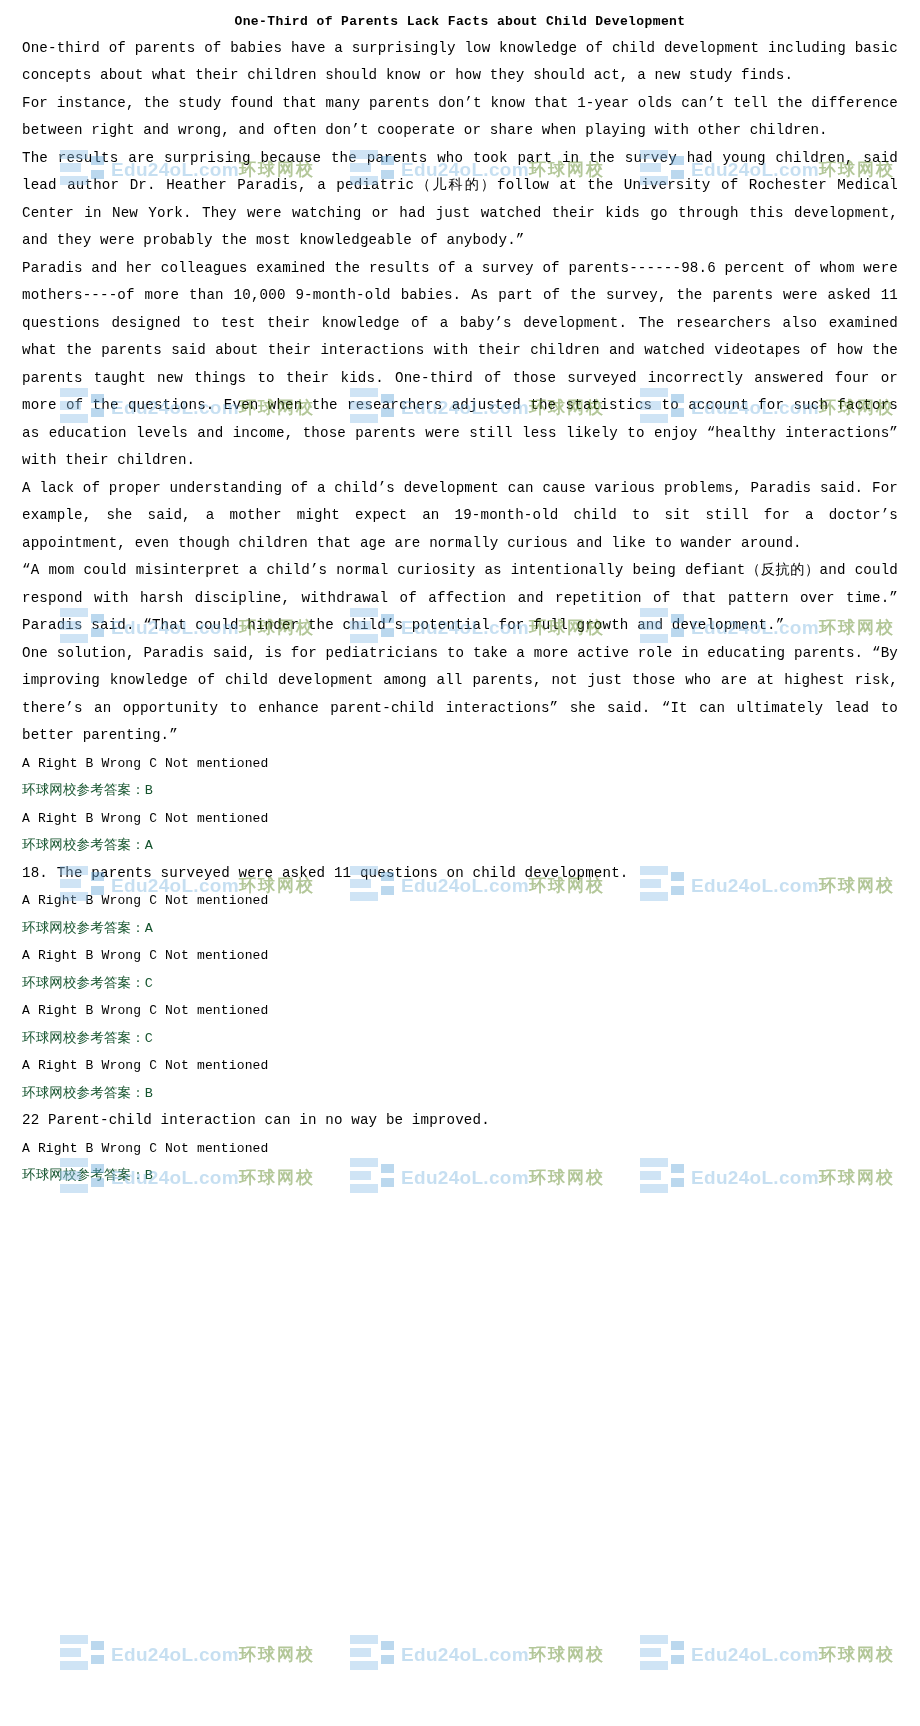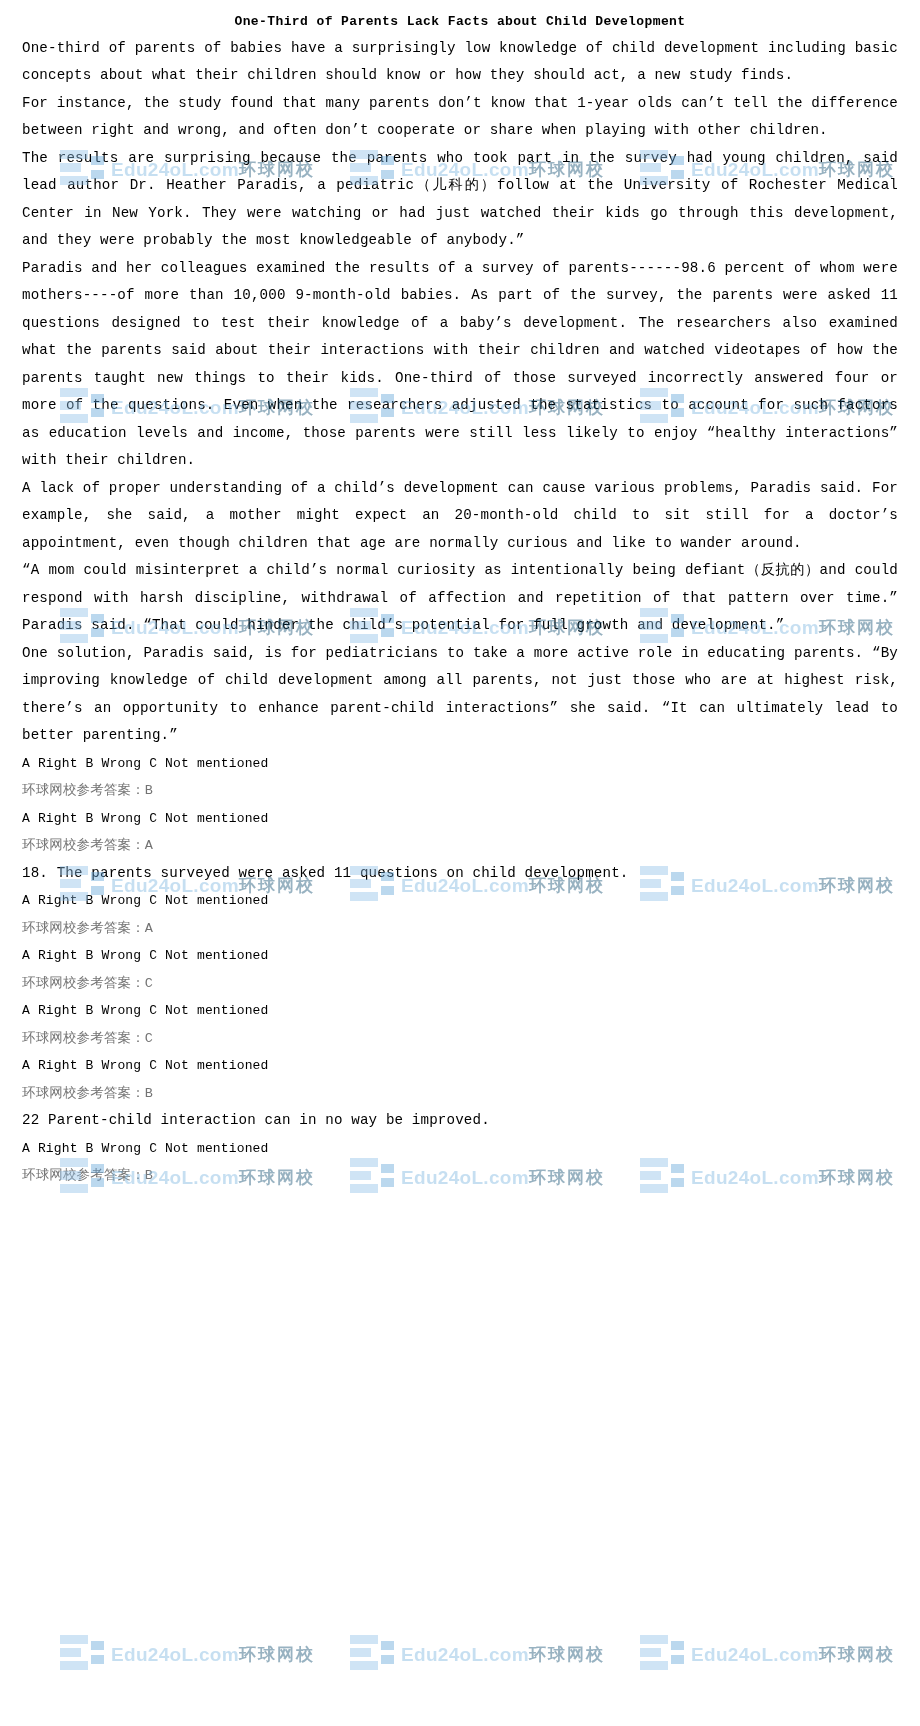--- a/index.html
+++ b/index.html
@@ -47,21 +47,21 @@
     white-space: pre-wrap;
   }
   .options {
     font-size: 13px;
     line-height: 27.5px;
     letter-spacing: 0.15px;
   }
   .answer {
     font-size: 13.5px;
     line-height: 27.5px;
-    color: #737373;
+    color: #14532d;
     letter-spacing: 0.15px;
   }
   
   .wm {
     position: absolute;
     pointer-events: none;
     user-select: none;
     opacity: 0.42;
     display: flex;
     align-items: center;
@@ -92,21 +92,21 @@
     font-family: "Liberation Sans", sans-serif;
     font-weight: bold;
     font-size: 19px;
     color: #7ab5e0;
     letter-spacing: 0.3px;
   }
   .wm .cn {
     font-family: "Liberation Sans", sans-serif;
     font-weight: bold;
     font-size: 17px;
-    color: #0c4a6e;
+    color: #4d7c0f;
     letter-spacing: 2px;
     margin-top: 1px;
   }
 </style>
 </head>
 <body>
 
 <div class="page">
 
   <div class="wm" style="left:60px; top:150px;">
@@ -348,21 +348,21 @@
       <span class="cn">环球网校</span>
     </div>
   </div>
 
   <h1 class="doc-title">One-Third of Parents Lack Facts about Child Development</h1>
 
   <p class="para">One-third of parents of babies have a surprisingly low knowledge of child development including basic concepts about what their children should know or how they should act, a new study finds.</p>
   <p class="para">For instance, the study found that many parents don’t know that 1-year olds can’t tell the difference between right and wrong, and often don’t cooperate or share when playing with other children.</p>
   <p class="para">The results are surprising because the parents who took part in the survey had young children, said lead author Dr. Heather Paradis, a pediatric（儿科的）follow at the University of Rochester Medical Center in New York. They were watching or had just watched their kids go through this development, and they were probably the most knowledgeable of anybody.”</p>
   <p class="para">Paradis and her colleagues examined the results of a survey of parents------98.6 percent of whom were mothers----of more than 10,000 9-month-old babies. As part of the survey, the parents were asked 11 questions designed to test their knowledge of a baby’s development. The researchers also examined what the parents said about their interactions with their children and watched videotapes of how the parents taught new things to their kids. One-third of those surveyed incorrectly answered four or more of the questions. Even when the researchers adjusted the statistics to account for such factors as education levels and income, those parents were still less likely to enjoy “healthy interactions” with their children.</p>
-  <p class="para">A lack of proper understanding of a child’s development can cause various problems, Paradis said. For example, she said, a mother might expect an 20-month-old child to sit still for a doctor’s appointment, even though children that age are normally curious and like to wander around.</p>
+  <p class="para">A lack of proper understanding of a child’s development can cause various problems, Paradis said. For example, she said, a mother might expect an 19-month-old child to sit still for a doctor’s appointment, even though children that age are normally curious and like to wander around.</p>
   <p class="para">“A mom could misinterpret a child’s normal curiosity as intentionally being defiant（反抗的）and could respond with harsh discipline, withdrawal of affection and repetition of that pattern over time.” Paradis said. “That could hinder the child’s potential for full growth and development.”</p>
   <p class="para">One solution, Paradis said, is for pediatricians to take a more active role in educating parents. “By improving knowledge of child development among all parents, not just those who are at highest risk, there’s an opportunity to enhance parent-child interactions” she said. “It can ultimately lead to better parenting.”</p>
 
   <div class="qblock">
     <div class="options">A Right B Wrong C Not mentioned</div>
     <div class="answer"><span>环球网校参考答案：</span><span>B</span></div>
   </div>
 
   <div class="qblock">
     <div class="options">A Right B Wrong C Not mentioned</div>

